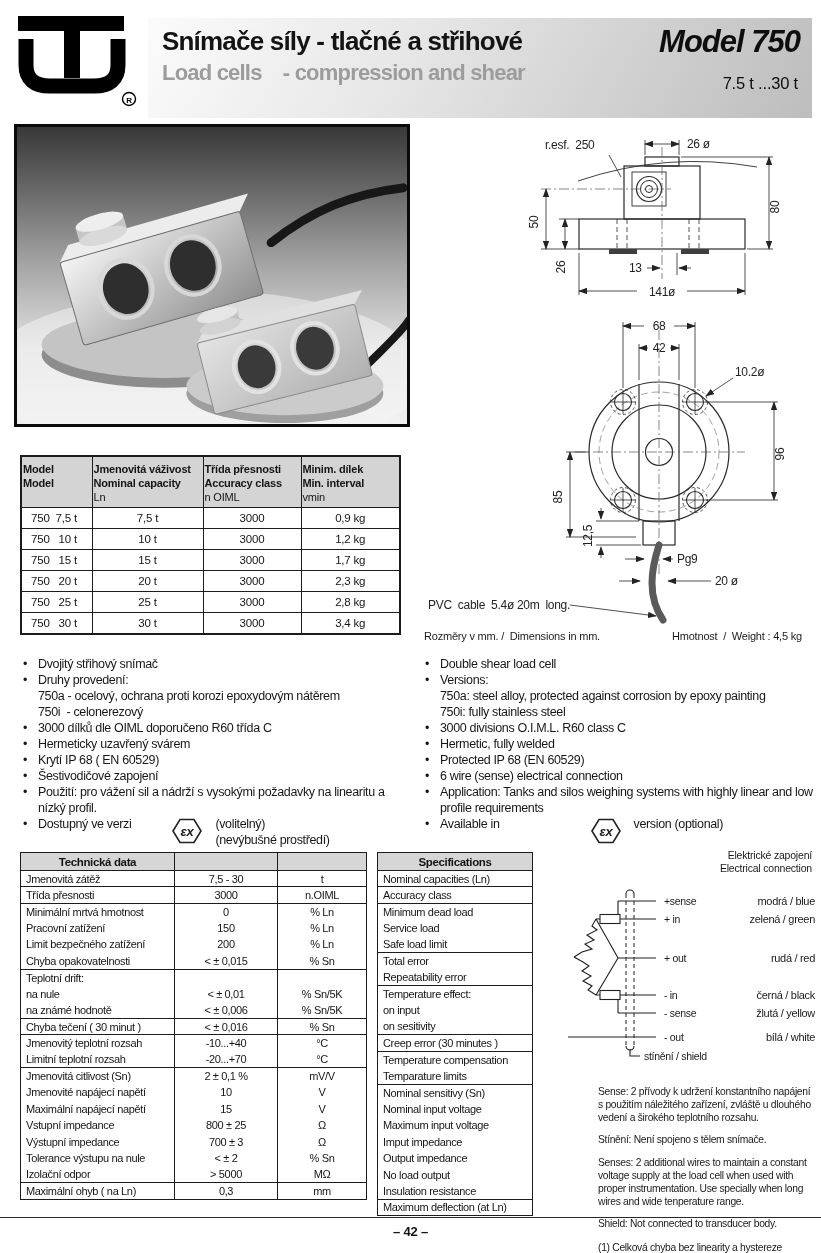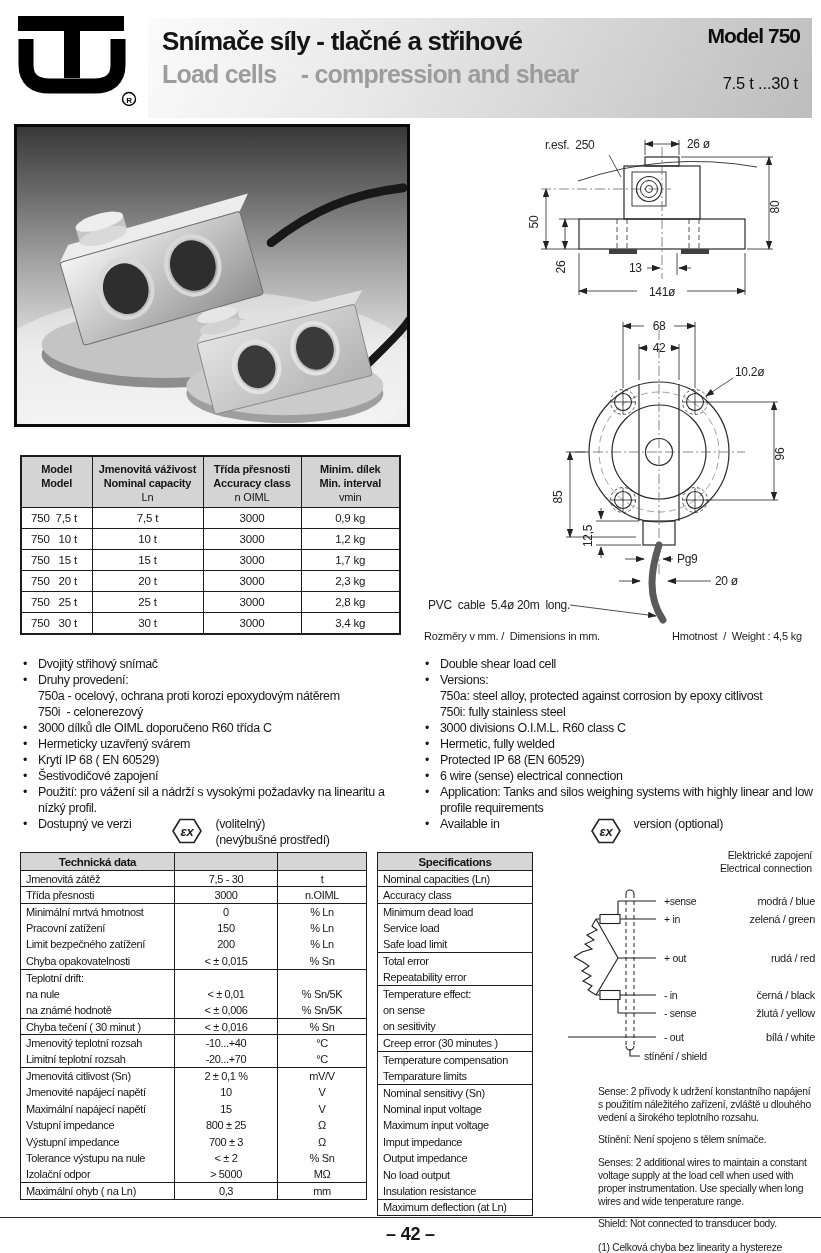--- a/index.html
+++ b/index.html
@@ -8,36 +8,36 @@
     width: 821px; height: 1253px; position: relative; overflow: hidden;
     font-family: "Liberation Sans", sans-serif; color: #151515; letter-spacing: -0.2px;
   }
   
   .logo { position:absolute; left:8px; top:12px; width:130px; height:98px; }
   .banner {
     position:absolute; left:148px; top:18px; width:664px; height:100px;
     background: linear-gradient(118deg, #fbfbfb 0%, #e7e7e7 38%, #bdbdbd 100%);
   }
   .title-cs { position:absolute; left:14px; top:8px; font-size:26px; font-weight:bold; color:#141414; letter-spacing:-0.8px; }
-  .title-en { position:absolute; left:14px; top:42px; font-size:25px; font-weight:bold; color:#9c9c9c; letter-spacing:-0.8px; }
-  .model    { position:absolute; right:12px; top:6px;  font-size:21px; font-weight:bold; color:#0e0e0e; letter-spacing:-1px; }
+  .title-en { position:absolute; left:14px; top:42px; font-size:22px; font-weight:bold; color:#9c9c9c; letter-spacing:-0.8px; }
+  .model    { position:absolute; right:12px; top:6px;  font-size:31px; font-weight:bold; color:#0e0e0e; letter-spacing:-1px;font-style:italic; }
   .range    { position:absolute; right:14px; top:56px; font-size:16.5px; font-weight:normal; color:#0e0e0e; }
   
   .photo { position:absolute; left:14px; top:124px; width:396px; height:303px; border:3px solid #0a0a0a; background:#777; }
   .photo svg { display:block; width:100%; height:100%; }
   
   .svg-abs { position:absolute; }
   .draw text { font-family:"Liberation Sans",sans-serif; font-size:12px; fill:#232323; letter-spacing:-0.3px; }
   .caption { position:absolute; top:630px; font-size:11px; color:#1c1c1c; }
   .cap-dim { left:424px; } .cap-weight { left:672px; }
   
   .cap-table { position:absolute; left:20px; top:455px; width:379px; border-collapse:collapse; table-layout:fixed; }
   .cap-table th, .cap-table td { border:1.4px solid #1c1c1c; }
   .cap-table { border:2px solid #1c1c1c; }
-  .cap-head th { background:#d4d4d4; font-size:11px; line-height:14px; font-weight:bold; vertical-align:top; padding:5px 1px 3px; text-align:center; }
+  .cap-head th { background:#d4d4d4; font-size:11px; line-height:14px; font-weight:bold; vertical-align:top; padding:5px 1px 3px; text-align:left; }
   .hl-norm { font-weight:normal; }
   .cap-row td { height:21px; font-size:11.5px; text-align:center;margin-left:40px; }
   .cap-model { text-align:left !important; padding-left:9px; }
   
   .features { position:absolute; top:656px; font-size:12.5px; line-height:16px; letter-spacing:-0.35px; color:#171717; }
   #feat-cs { left:22px; width:392px; }
   #feat-en { left:424px; width:392px; }
   .feat { position:relative; padding-left:16px; }
   .bullet { position:absolute; left:1px; top:0; }
   .feat-row { display:flex; align-items:flex-start; }
@@ -52,21 +52,21 @@
   .tt-head th { background:#d6d6d6; text-align:center; font-weight:bold; border-bottom:1.6px solid #1c1c1c; height:18px; font-size:11.5px; }
   .gs td { border-top:1.5px solid #1c1c1c; }
   td.tt-val, td.tt-unit { text-align:center; }
   
   .elec-title { position:absolute; left:600px; top:849px; width:212px; text-align:right; font-size:10.5px; line-height:13px; color:#1a1a1a; }
   .elec svg text { font-family:"Liberation Sans",sans-serif; letter-spacing:-0.3px; fill:#1a1a1a; }
   .notes { position:absolute; left:588px; top:1076px; width:234px; font-size:10.3px; line-height:12.8px; letter-spacing:-0.3px; color:#1a1a1a; }
   .notes p { margin:10px; }
   .footnotes { margin-top:11px; }
   
-  .footer { position:absolute; left:0; top:1217px; width:821px; border-top:1.3px solid #2a2a2a; text-align:center; font-size:18px; font-weight:bold; padding-top:6px; }
+  .footer { position:absolute; left:0; top:1217px; width:821px; border-top:1.3px solid #2a2a2a; text-align:center; font-size:13px; font-weight:bold; padding-top:6px; }
 </style>
 </head>
 <body>
 
 <svg class="logo" viewBox="0 0 130 98">
   <rect x="10" y="4" width="106" height="15" fill="#000"></rect>
   <rect x="56" y="4" width="16" height="62" fill="#000"></rect>
   <path d="M18,27 V53 Q18,74 42,74 H86 Q110,74 110,53 V27" fill="none" stroke="#000" stroke-width="15"></path>
   <circle cx="121" cy="87" r="6.5" fill="none" stroke="#000" stroke-width="1.4"></circle>
   <text x="121" y="90.5" text-anchor="middle" font-size="8" font-weight="bold" fill="#000">R</text>
@@ -359,21 +359,21 @@
   </svg>
         <div class="after-col">
           <div>(volitelný)</div>
           <div>(nevýbušné prostředí)</div>
         </div>
       </div>
     </div>
   </div>
 <div class="features" id="feat-en">
     <div class="feat"><span class="bullet">•</span><span>Double shear load cell</span></div>
-    <div class="feat"><span class="bullet">•</span><span>Versions:</span><div class="subline">750a: steel alloy, protected against corrosion by epoxy citlivost</div><div class="subline">750i: fully stainless steel</div></div>
+    <div class="feat"><span class="bullet">•</span><span>Versions:</span><div class="subline">750a: steel alloy, protected against corrosion by epoxy painting</div><div class="subline">750i: fully stainless steel</div></div>
     <div class="feat"><span class="bullet">•</span><span>3000 divisions O.I.M.L. R60 class C</span></div>
     <div class="feat"><span class="bullet">•</span><span>Hermetic, fully welded</span></div>
     <div class="feat"><span class="bullet">•</span><span>Protected IP 68 (EN 60529)</span></div>
     <div class="feat"><span class="bullet">•</span><span>6 wire (sense) electrical connection</span></div>
     <div class="feat"><span class="bullet">•</span><span>Application: Tanks and silos weighing systems with highly linear and low profile requirements</span></div>
     <div class="feat">
       <span class="bullet">•</span>
       <div class="feat-row">
         <span>Available in</span>
         <svg class="ex-badge" width="36" height="30" viewBox="0 0 36 30">
@@ -524,21 +524,21 @@
       <tr class="gs">
         <td class="tt-en">Total error</td>
       </tr>
       <tr>
         <td class="tt-en">Repeatability error</td>
       </tr>
       <tr class="gs">
         <td class="tt-en">Temperature effect:</td>
       </tr>
       <tr>
-        <td class="tt-en">on sense</td>
+        <td class="tt-en">on input</td>
       </tr>
       <tr>
         <td class="tt-en">on sesitivity</td>
       </tr>
       <tr class="gs">
         <td class="tt-en">Creep error (30 minutes )</td>
       </tr>
       <tr class="gs">
         <td class="tt-en">Temperature compensation</td>
       </tr>

